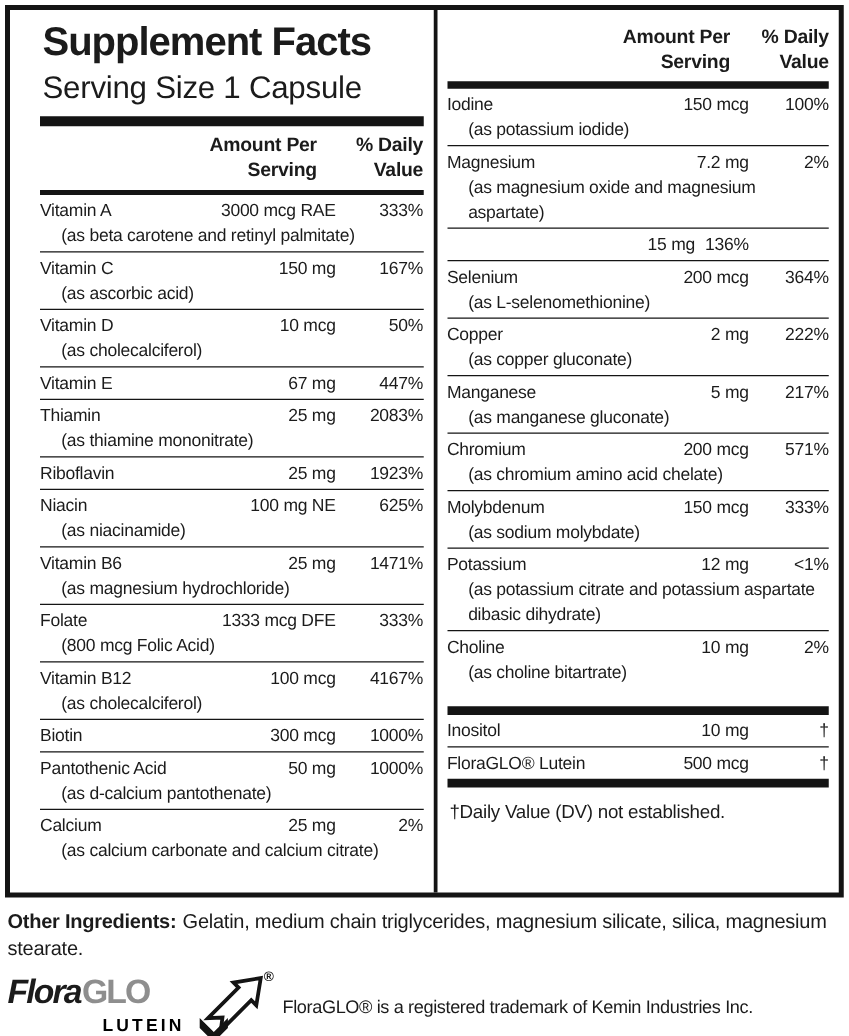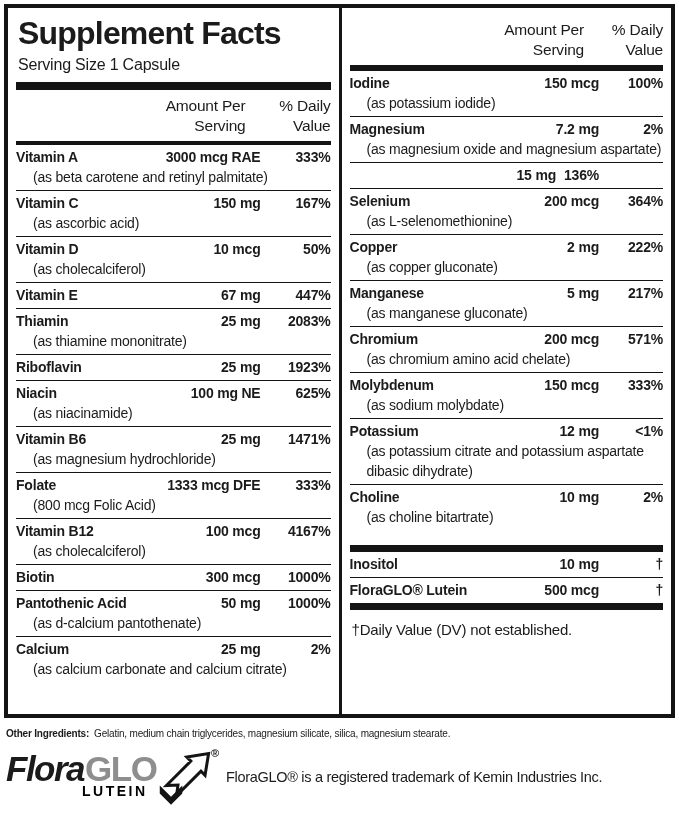--- a/index.html
+++ b/index.html
@@ -11,56 +11,56 @@
   }
 
   
   .facts-box {
     margin: 4px 4px 0 4px;
     width: 671px;
     height: 714px;
     border: 4px solid #141414;
     display: flex;
     background: #fff;
+    padding-left: 16px;
   }
   .col { width: 50%; padding: 0 8px; display: flex; flex-direction: column; }
   .col-left  { border-right: 1px solid #141414; }
   .col-right { border-left: 2px solid #141414; }
 
   .sf-title {
     font-size: 32px;
     font-weight: bold;
     letter-spacing: -0.8px;
     line-height: 1.1;
     padding: 8px 0 4px 2px;
   }
   .serving-size {
-    font-size: 16px;
+    font-size: 25px;
     letter-spacing: -0.2px;
     padding: 1px 0 8px 2px;
   }
 
   .bar        { background: #141414; width: 100%; flex: none; }
   .bar-8 { height: 8px; }
   .bar-6 { height: 6px; }
   .bar-7 { height: 7px; }
   .bar-4 { height: 4px; }
 
   
   .rmain, .hdr {
     display: grid;
     column-gap: 8px;
     align-items: end;
-    font-weight: bold;
   }
   .col-left  .rmain, .col-left  .hdr { grid-template-columns: 1fr auto 62px; }
   .col-right .rmain, .col-right .hdr { grid-template-columns: 1fr auto 56px; }
 
   .hdr {
-    font-weight: normal;
+    font-weight: bold;
     font-size: 15.5px;
     line-height: 1.28;
     letter-spacing: -0.2px;
     padding: 6px 0 5px 0;
     gap: 23px;
   }
   .col-right .hdr { padding-top: 12px; }
   .hdr span { white-space: pre-line; text-align: right; }
 
   .nrow {
@@ -78,42 +78,42 @@
   .gap-above { margin-top: 15px; }
   .footnote {
     font-size: 15px;
     letter-spacing: -0.2px;
     padding: 11px 0 0 2px;
   }
 
   
   .other-ing {
     margin: 9px 6px 0 6px;
-    font-size: 10px;
+    font-size: 16px;
     line-height: 1.35;
     letter-spacing: -0.2px;
   }
   .other-ing .oi-label { font-weight: bold; margin-right: 5px; }
 
   .brand-row {
     margin: 8px 6px 0 6px;
     display: flex;
     align-items: center;
     gap: 8px;
   }
   .logo {
     position: relative;
     width: 212px;
     height: 56px;
     flex: none;
   }
   .logo .wordmark {
     position: absolute;
     left: 0; top: 2px;
-    font-size: 35px;
+    font-size: 27px;
     font-weight: bold;
     line-height: 1;
     letter-spacing: -1.5px;
     white-space: nowrap;
   }
   .logo .flora { font-style: italic; color: #1b1b1b; }
   .logo .glo   { color: #8e8e8e; margin-left: 1px; }
   .logo .lutein {
     position: absolute;
     left: 76px; top: 34px;

